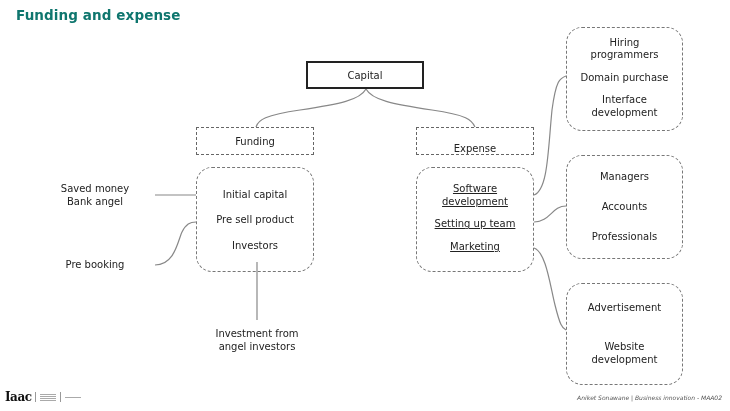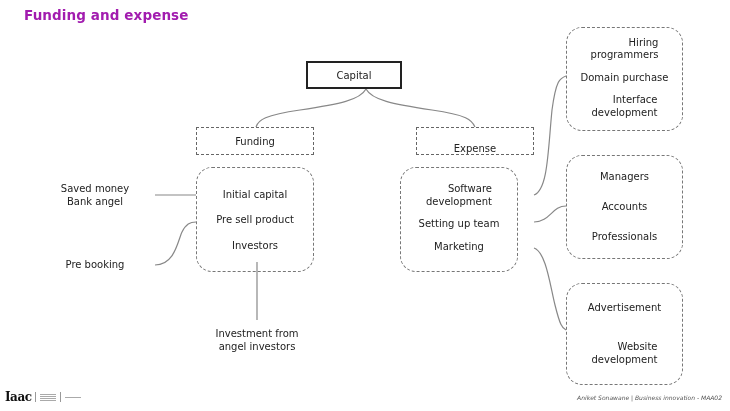--- a/index.html
+++ b/index.html
@@ -1,27 +1,27 @@
 <!DOCTYPE html>
 <html><head>
 <meta charset="utf-8">
 <style>
   html, body { margin:0; padding:0; }
   body { width:730px; height:411px; background:#ffffff; position:relative; overflow:hidden;
          font-family:"DejaVu Sans", sans-serif; color:#222; }
-  .title { position:absolute; left:24px; top:7px; font-size:13.5px; font-weight:bold; color:#a21caf; letter-spacing:0.1px; }
+  .title { position:absolute; left:16px; top:7px; font-size:13.5px; font-weight:bold; color:#0f766e; letter-spacing:0.1px; }
   svg.links { position:absolute; left:0; top:0; width:730px; height:411px; }
   .box { position:absolute; box-sizing:border-box; display:flex; align-items:center; justify-content:center;
          font-size:10px; color:#222; text-align:center; }
   .solid { border:2px solid #222; }
   .dashed { border:1px dashed #666; }
   .group { position:absolute; box-sizing:border-box; border:1px dashed #777; border-radius:16px;
            display:flex; flex-direction:column; align-items:center; justify-content:space-around;
            font-size:10px; color:#222; text-align:center; line-height:12.5px; padding:8px 4px; }
-  .item { white-space:pre-line;text-align:right; }
+  .item { white-space:pre-line; }
   .label { position:absolute; font-size:10px; color:#222; text-align:center; line-height:12.5px; white-space:pre-line; }
   .footer-logo { position:absolute; left:5px; top:390px; display:flex; align-items:center; gap:4px;text-align:center; }
   .logo-text { font-family:"DejaVu Serif", serif; font-weight:bold; font-size:12px; color:#111; letter-spacing:-0.5px; }
   .logo-sep { width:1px; height:10px; background:#999; }
   .logo-lines { display:flex; flex-direction:column; gap:1px; }
   .logo-lines span { display:block; width:16px; height:1px; background:#aaa; }
   .logo-small { width:16px; height:1px; background:#aaa; }
   .footer-credit { position:absolute; right:8px; top:394px; font-size:6px; font-style:italic; color:#555; }
 </style>
 </head>
@@ -38,39 +38,39 @@
     <path d="M155,195 L196,195"></path>
     <path d="M155,265 C175,265 178,240 182,232 C186,224 190,222 196,222"></path>
     <path d="M257,262 L257,320"></path>
 
     <path d="M534,195 C548,190 548,150 552,110 C556,80 560,78 566,76"></path>
     <path d="M534,222 C550,222 552,206 566,206"></path>
     <path d="M534,248 C546,252 550,285 555,305 C560,325 562,328 566,330"></path>
   </g>
 </svg>
 
-<div class="box solid" style="left:306px; top:61px; width:96px; height:28px;">
+<div class="box solid" style="left:306px; top:61px; width:118px; height:28px;">
   <span>Capital</span>
 </div>
 
 <div class="box dashed" style="left:196px; top:127px; width:118px; height:28px;">
   <span>Funding</span>
 </div>
 
 <div class="box dashed" style="left:416px; top:127px; width:118px; height:28px;align-items:flex-end;">
   <span>Expense</span>
 </div>
 
 <div class="group" style="left:196px; top:167px; width:118px; height:105px; padding:14px 4px 12px;">
   <div class="item">Initial capital</div>
   <div class="item">Pre sell product</div>
   <div class="item">Investors</div>
 </div>
 
-<div class="group" style="left:400px; top:167px; width:118px; height:105px; padding:10px 4px 12px;">
+<div class="group" style="left:416px; top:167px; width:118px; height:105px; padding:10px 4px 12px;text-decoration:underline;">
   <div class="item">Software
 development</div>
   <div class="item">Setting up team</div>
   <div class="item">Marketing</div>
 </div>
 
 <div class="label" style="left:45px; top:183px; width:100px;">Saved money
 Bank angel</div>
 <div class="label" style="left:45px; top:259px; width:100px;">Pre booking</div>
 <div class="label" style="left:197px; top:328px; width:120px;">Investment from

